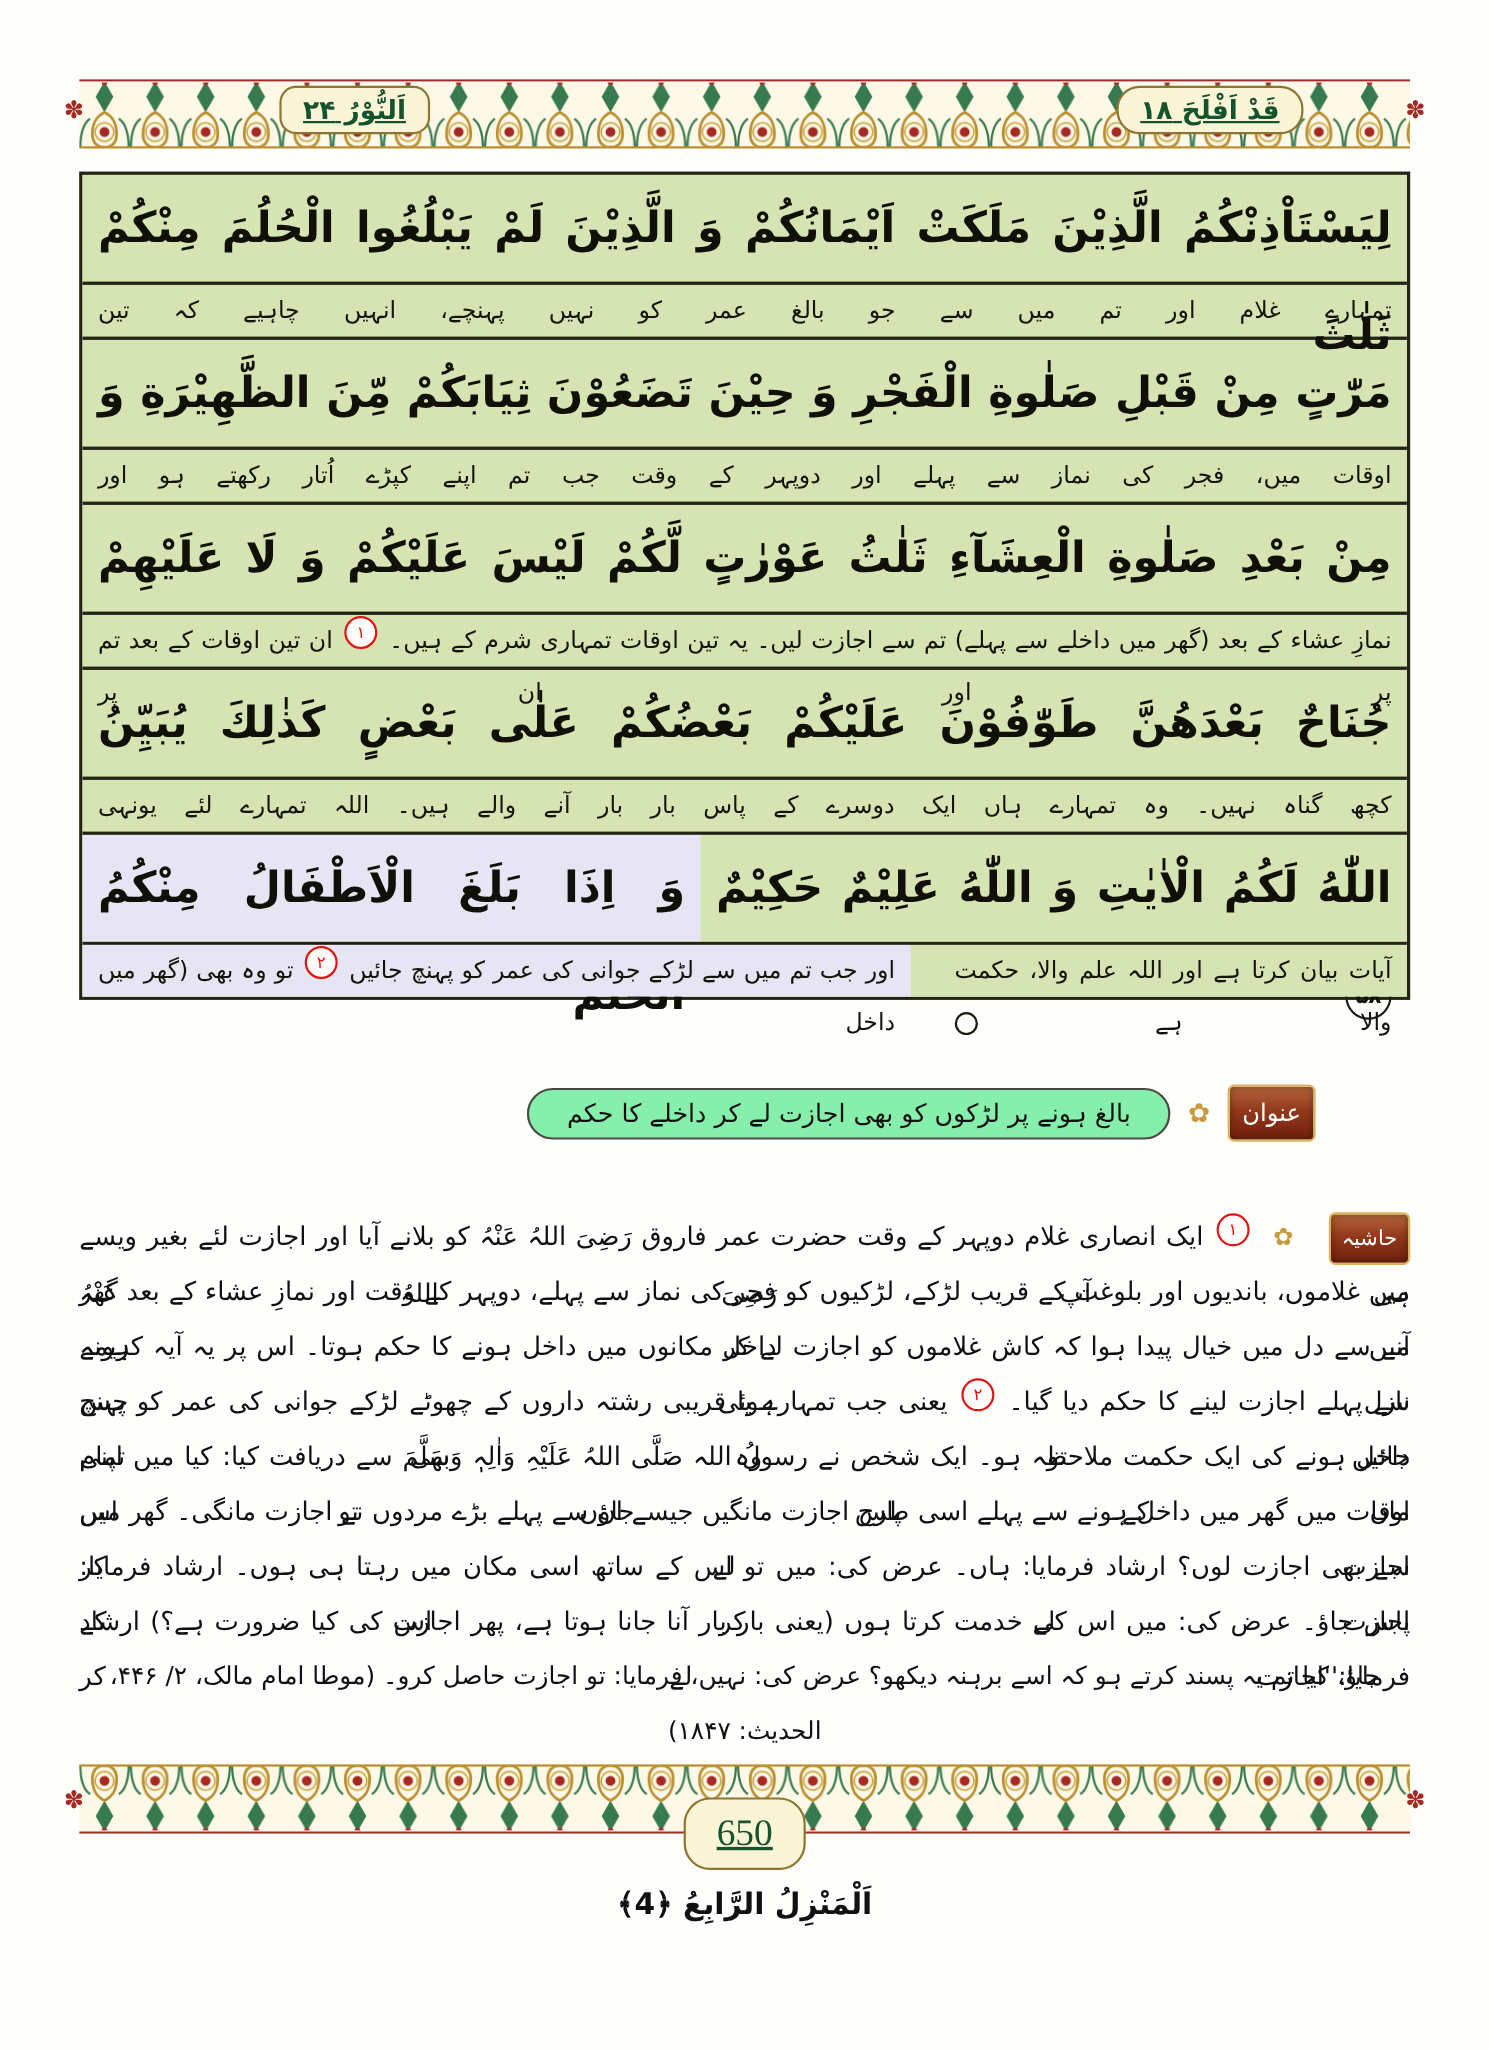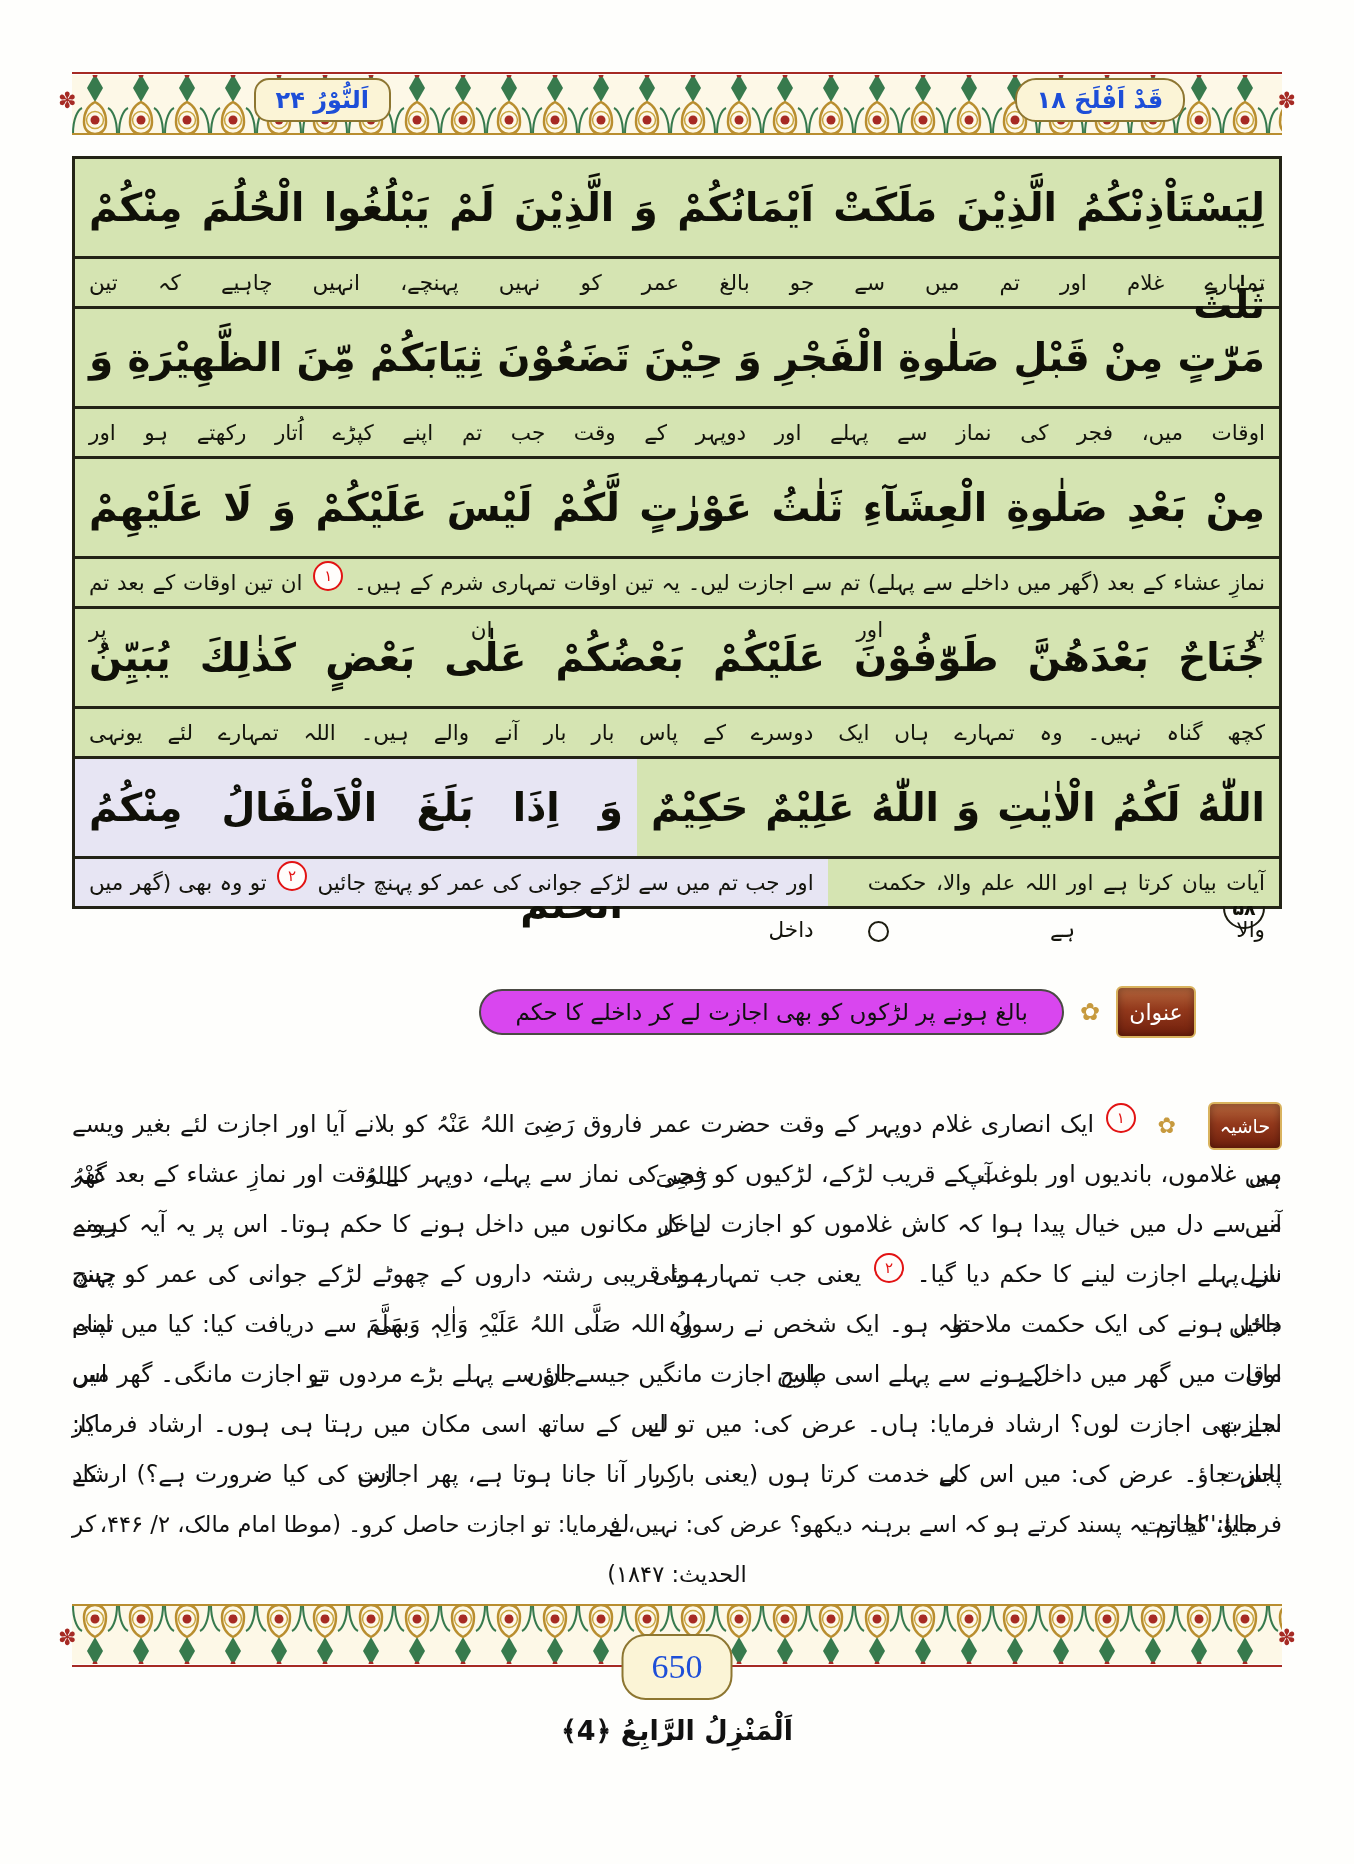--- a/index.html
+++ b/index.html
@@ -12,22 +12,22 @@
   }
   .page{padding:64px 72px 0 72px;}
 
   
   .band{position:relative;height:88px;}
   .band svg{position:absolute;top:8px;left:0;width:100%;height:64px;}
   .band.flip svg{transform:scaleY(-1);top:2px;}
   .cartouche{
     position:absolute;top:14px;
     background:#fbf4d6;border:2px solid #8d7631;border-radius:15px;
-    padding:6px 20px;font-size:24px;font-weight:bold;color:#1d4ed8;
-    box-shadow:0 0 0 1px #fbf4d6 inset;white-space:nowrap;z-index:2;
+    padding:6px 20px;font-size:24px;font-weight:bold;color:#14532d;
+    box-shadow:0 0 0 1px #fbf4d6 inset;white-space:nowrap;z-index:2;text-decoration:underline;
   }
   .cartouche.juz{right:8%;border-radius:21px;}
   .cartouche.surah{left:15%;}
   .cartouche.pagenum{
     left:50%;transform:translateX(-50%);top:-8px;
     font-family:"Liberation Serif",serif;font-size:34px;font-weight:normal;
     border-radius:24px;padding:12px 28px;margin-top:41px;
   }
   .side-rosette{position:absolute;top:24px;color:#a62a24;font-size:22px;z-index:2;}
   .side-rosette.left{left:-14px;}
@@ -63,21 +63,21 @@
   .heading-row{display:flex;direction:rtl;align-items:center;gap:16px;margin-top:74px;padding-right:86px;height:58px;}
   .tag-box{
     width:76px;height:48px;flex:0 0 auto;
     background:linear-gradient(180deg,#b4663c 0%,#93391c 45%,#701f0c 100%);
     border:2px solid #d9b35e;border-radius:6px;color:#fff;
     display:flex;align-items:center;justify-content:center;
     font-size:22px;box-shadow:inset 0 0 8px rgba(0,0,0,.35);
   }
   .rosette{color:#c79a3e;font-size:24px;flex:0 0 auto;}
   .capsule{
-    border:2.5px solid #4a4a44;border-radius:32px;background:#d946ef;
+    border:2.5px solid #4a4a44;border-radius:32px;background:#86efac;
     padding:8px 34px;font-size:23px;color:#111;white-space:nowrap;
   }
 
   
   .footnotes{margin-top:58px;font-size:23.5px;color:#111;}
   .fn-line{height:50px;line-height:50px;text-align:justify;text-align-last:justify;}
   .fn-line.center{text-align:center;text-align-last:center;font-size:22.5px;}
   .fn-tag{
     display:inline-flex;width:70px;height:44px;
     background:linear-gradient(180deg,#b4663c 0%,#93391c 45%,#701f0c 100%);

